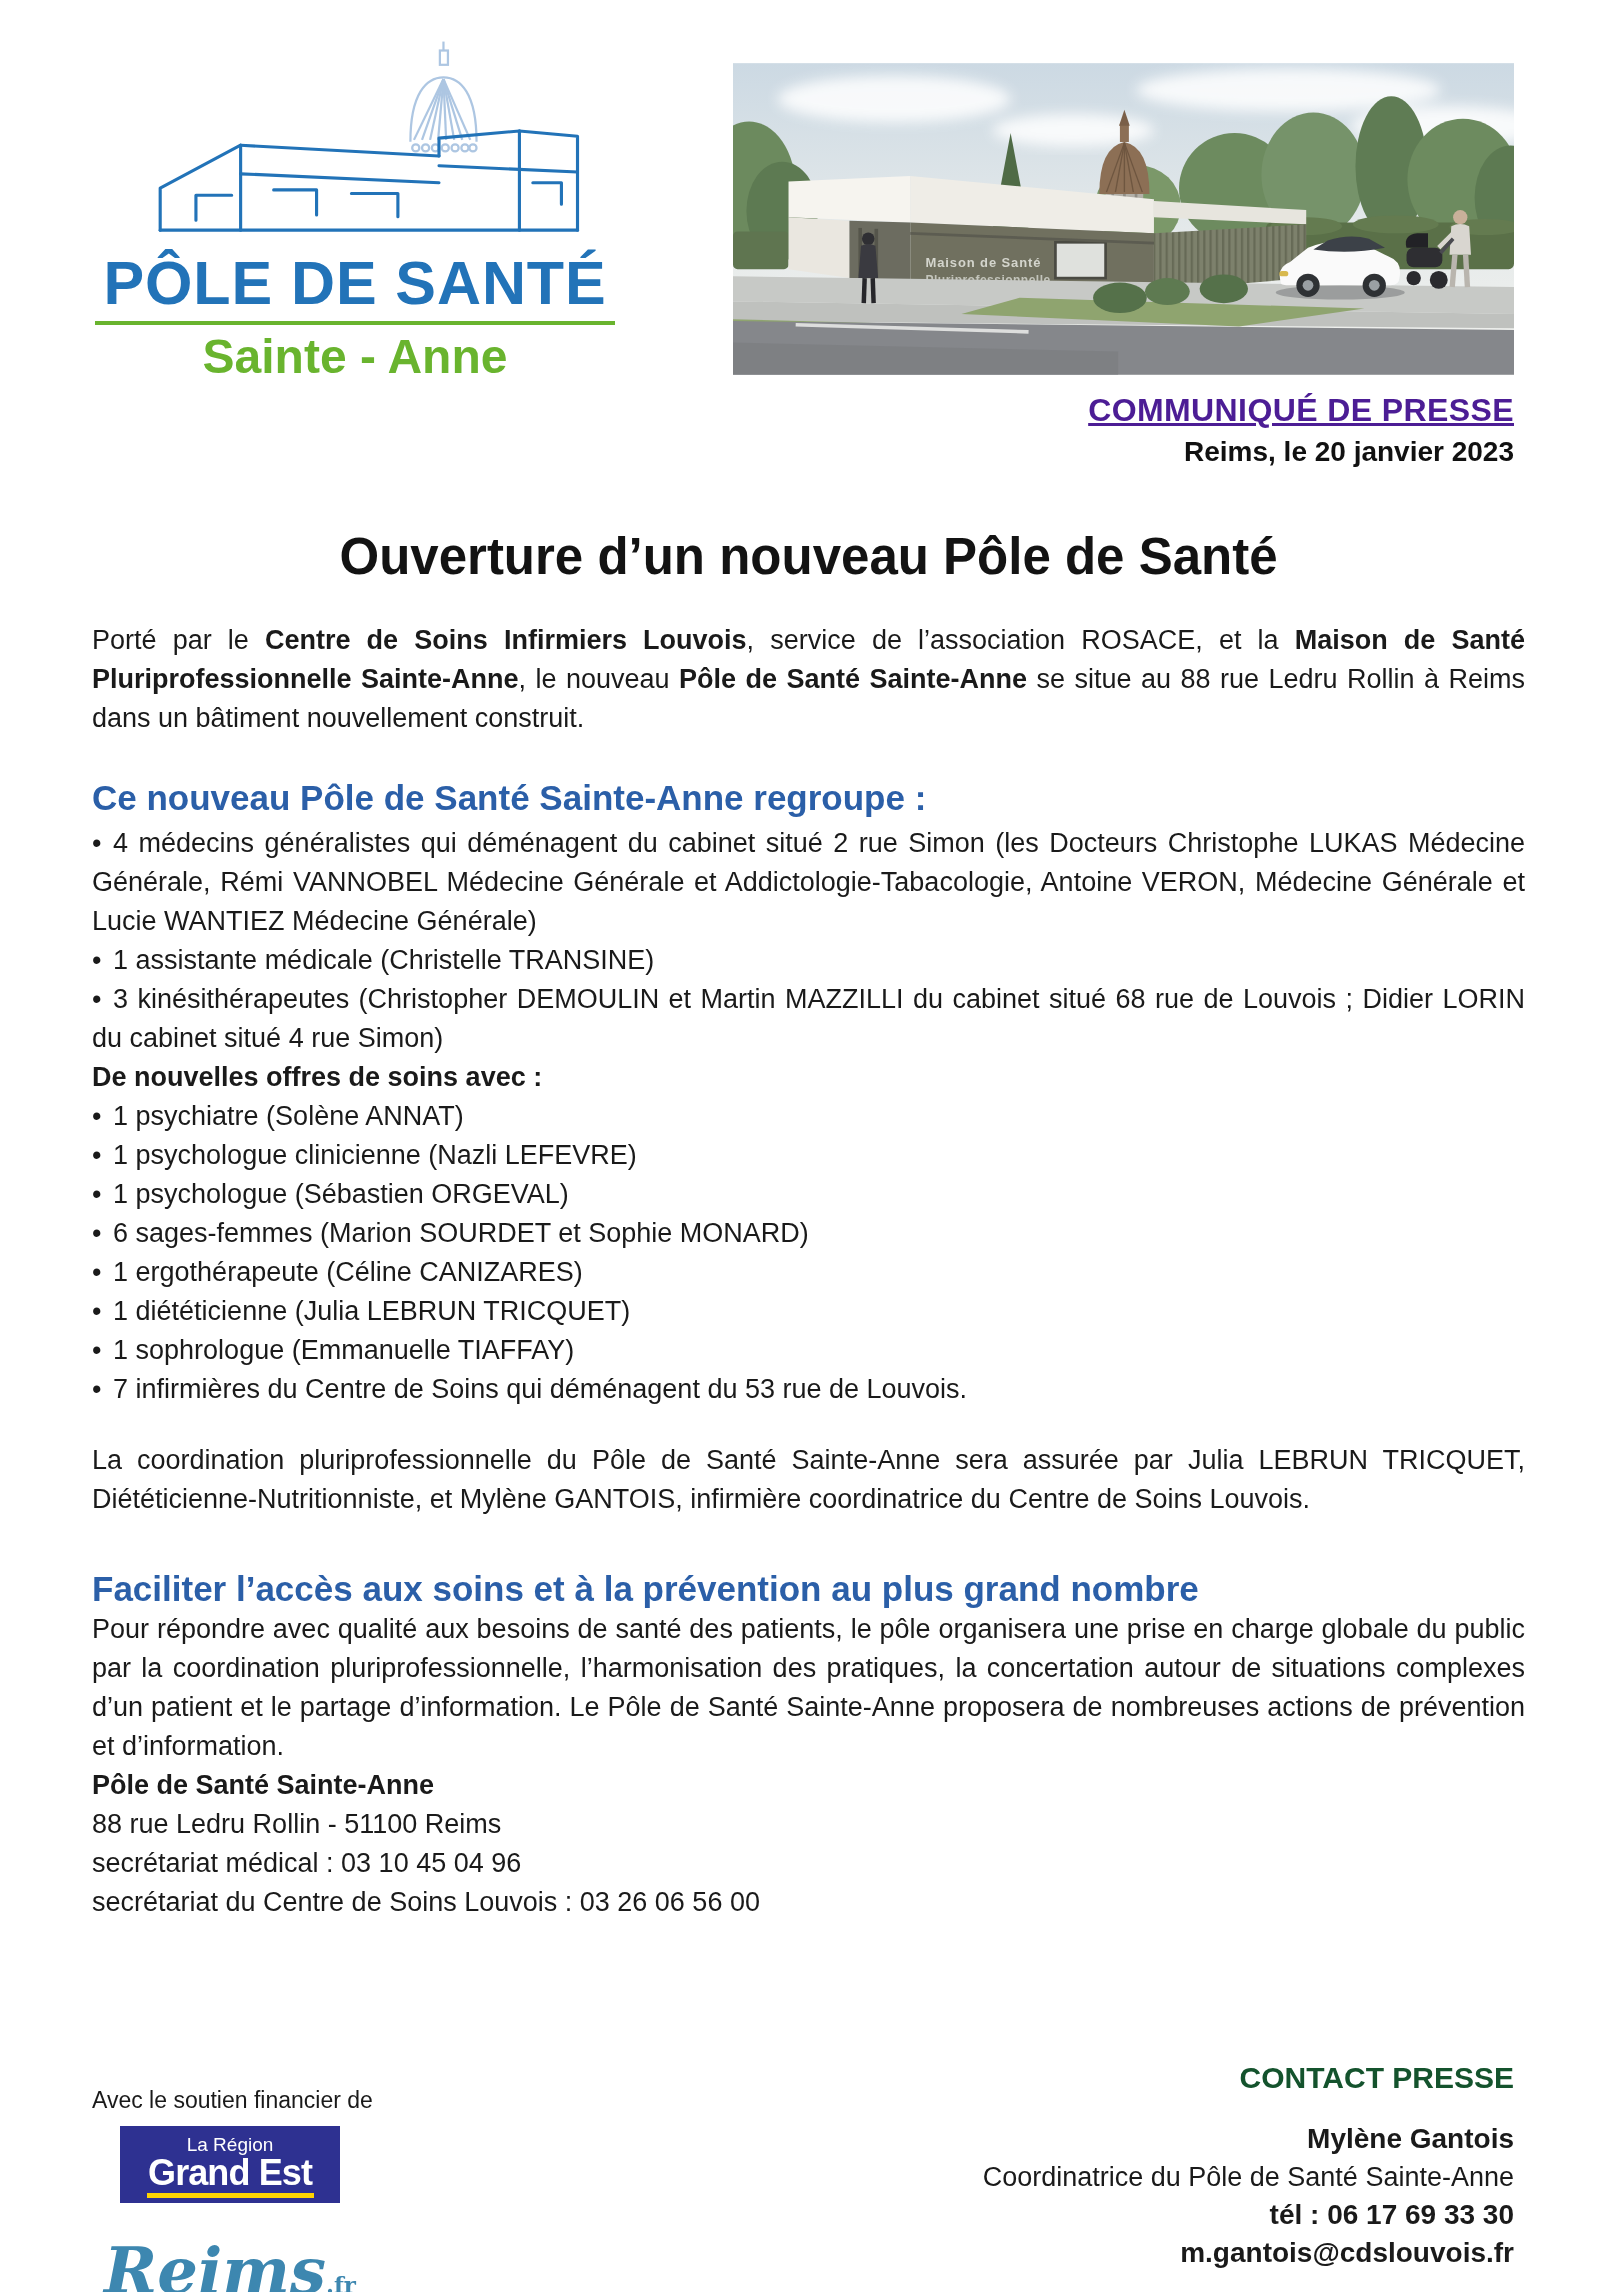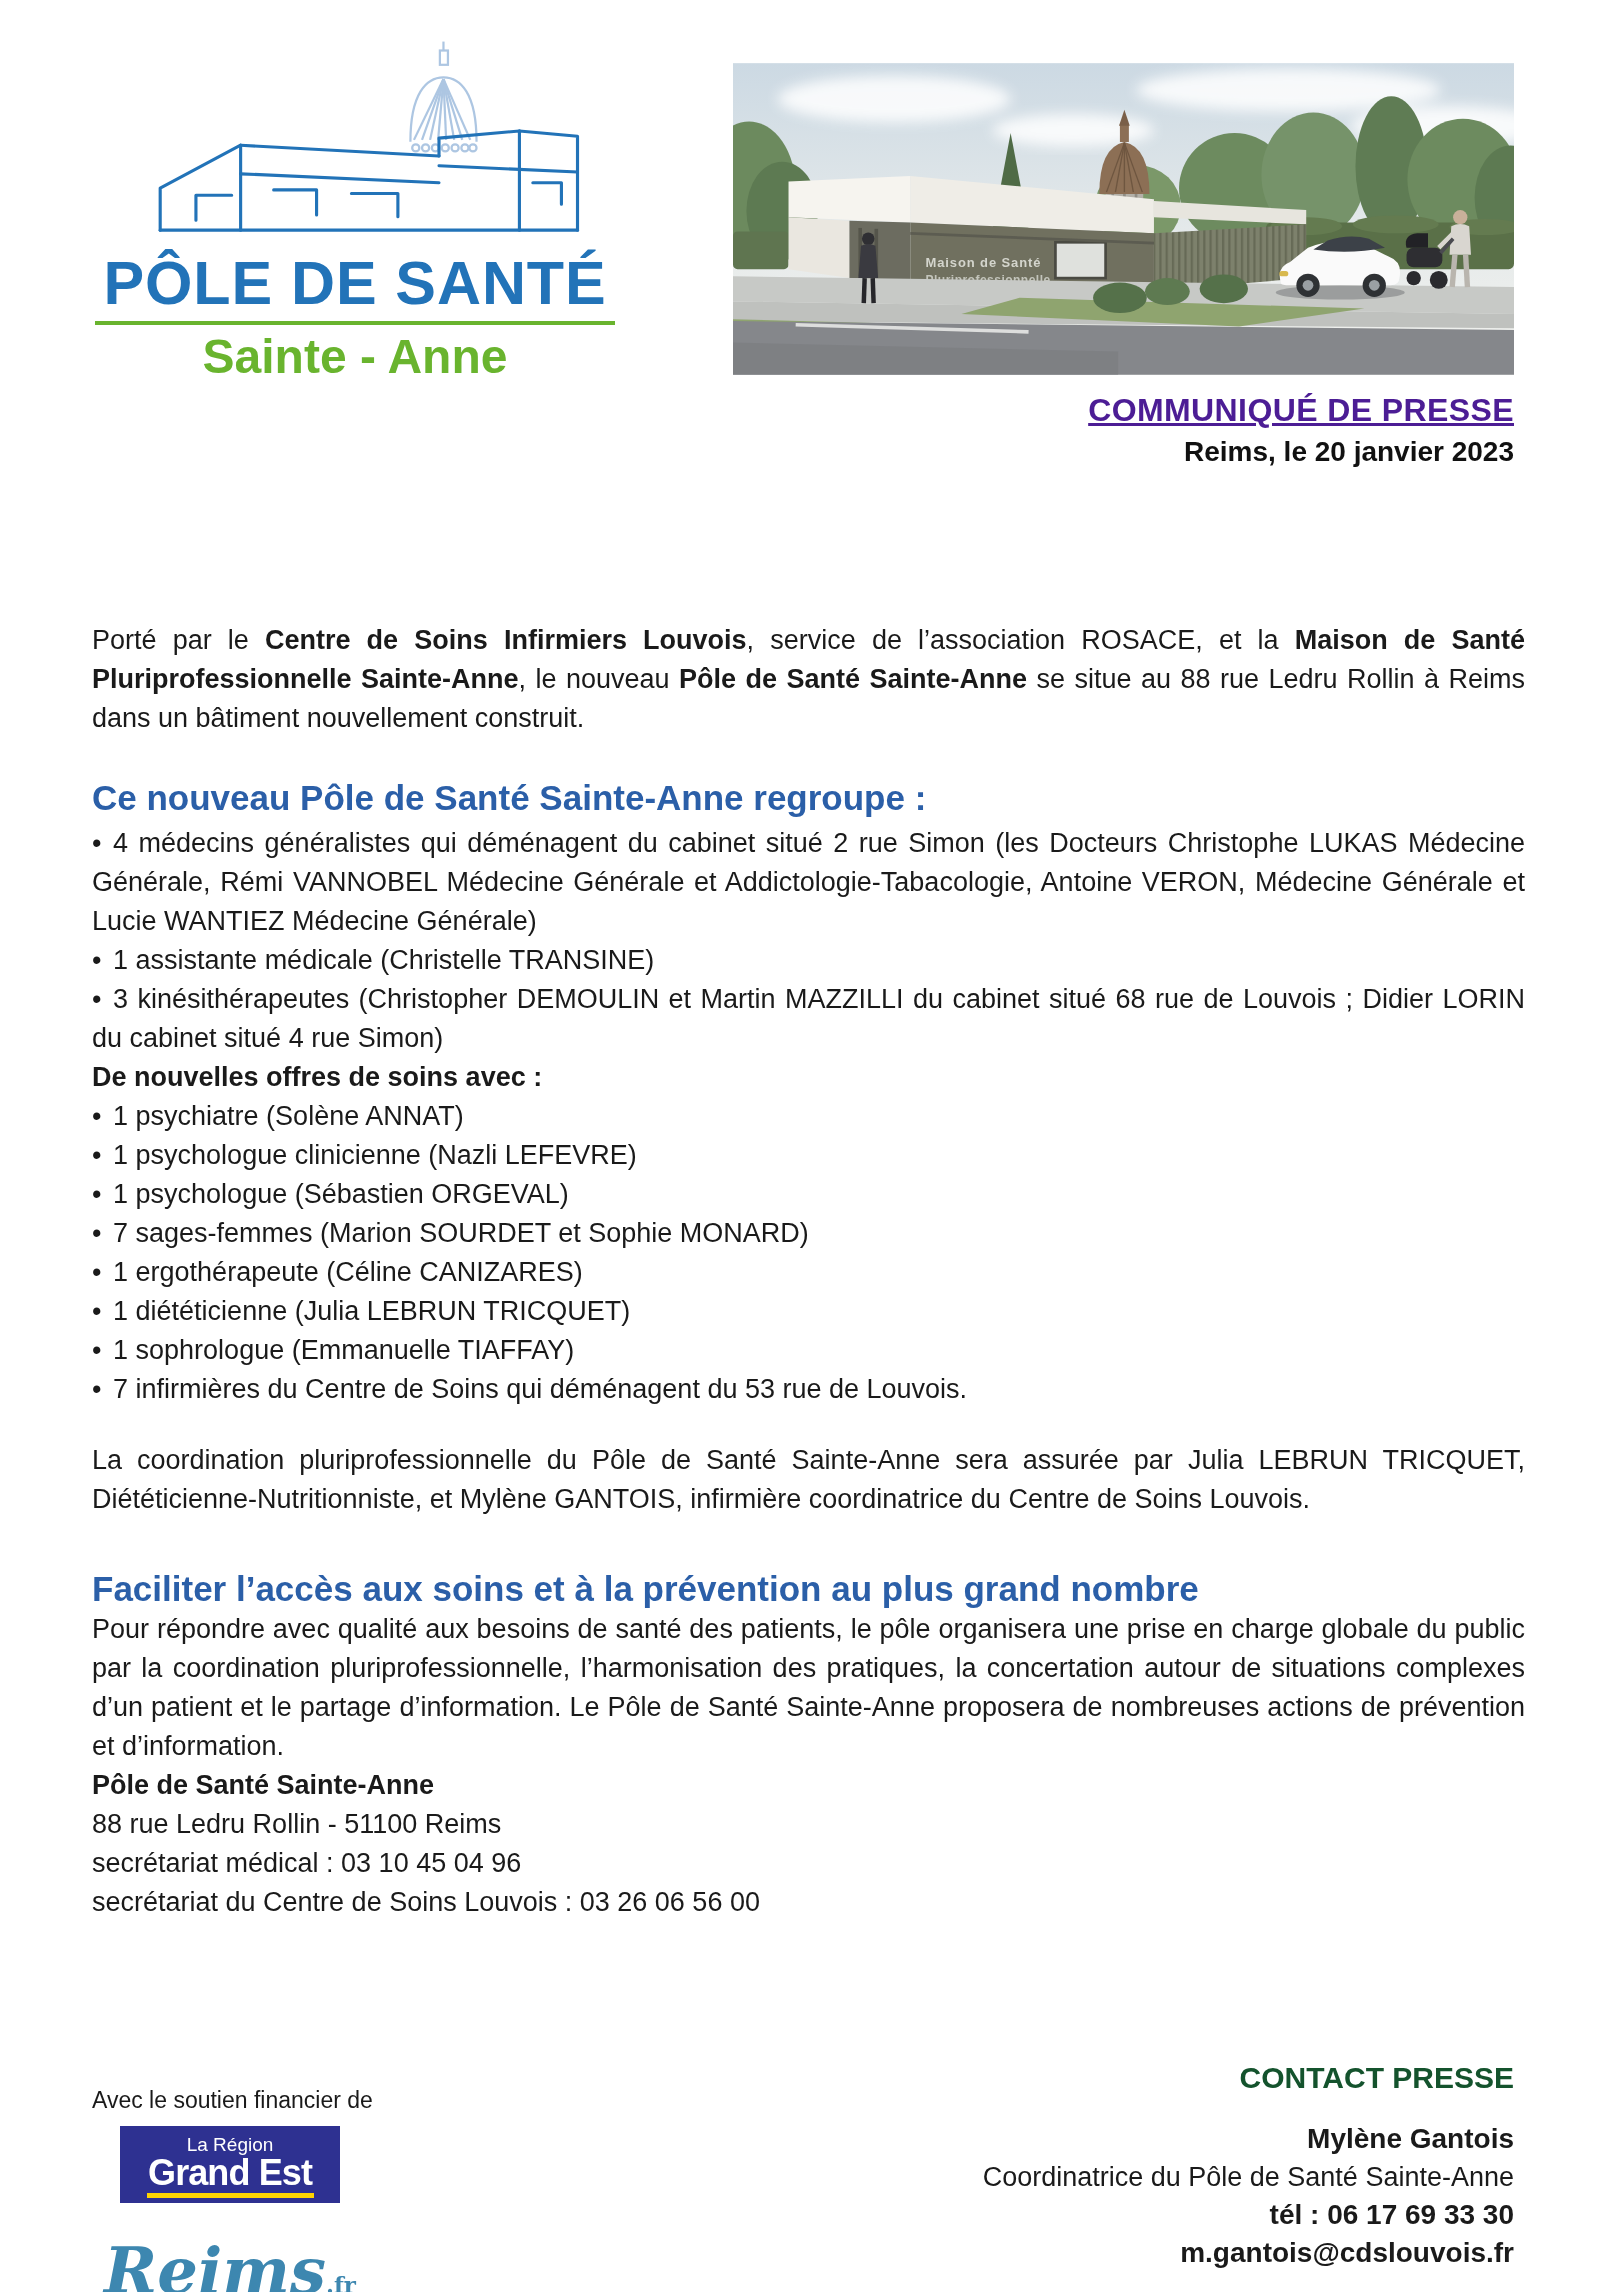--- a/index.html
+++ b/index.html
@@ -234,36 +234,36 @@
       <circle cx="788" cy="242" r="10" fill="#2a2a2e"></circle>
     </g>
   </svg>
 
   <div class="kicker">COMMUNIQUÉ DE PRESSE</div>
   <div class="dateline">Reims, le 20 janvier 2023</div>
 
   <div class="content">
 
     <h1 class="doc-title">
-      <br>
+      <span>Ouverture d’un nouveau Pôle de Santé</span><br>
     </h1>
 
     <p class="body-p intro"><span>Porté par le </span><span class="b">Centre de Soins Infirmiers Louvois</span><span>, service de l’association ROSACE, et la </span><span class="b">Maison de Santé Pluriprofessionnelle Sainte-Anne</span><span>, le nouveau </span><span class="b">Pôle de Santé Sainte-Anne</span><span> se situe au 88 rue Ledru Rollin à Reims dans un bâtiment nouvellement construit.</span></p>
 
     <h2 class="h-regroupe">Ce nouveau Pôle de Santé Sainte-Anne regroupe :</h2>
 
     <div class="list">
       <p><span class="marker">•</span><span>4 médecins généralistes qui déménagent du cabinet situé 2 rue Simon (les Docteurs Christophe LUKAS Médecine Générale, Rémi VANNOBEL Médecine Générale et Addictologie-Tabacologie,  Antoine VERON, Médecine Générale et Lucie WANTIEZ Médecine Générale)</span></p>
       <p><span class="marker">•</span><span>1 assistante médicale (Christelle TRANSINE)</span></p>
       <p><span class="marker">•</span><span>3 kinésithérapeutes (Christopher DEMOULIN et Martin MAZZILLI du cabinet situé 68 rue de Louvois ; Didier LORIN du cabinet situé 4 rue Simon)</span></p>
       <p class="subhead">De nouvelles offres de soins avec  :</p>
       <p><span class="marker">•</span><span>1 psychiatre (Solène ANNAT)</span></p>
       <p><span class="marker">•</span><span>1 psychologue clinicienne (Nazli LEFEVRE)</span></p>
       <p><span class="marker">•</span><span>1 psychologue (Sébastien ORGEVAL)</span></p>
-      <p><span class="marker">•</span><span>7 sages-femmes (Marion SOURDET et Sophie MONARD)</span></p>
+      <p><span class="marker">•</span><span>6 sages-femmes (Marion SOURDET et Sophie MONARD)</span></p>
       <p><span class="marker">•</span><span>1 ergothérapeute (Céline CANIZARES)</span></p>
       <p><span class="marker">•</span><span>1 diététicienne (Julia LEBRUN TRICQUET)</span></p>
       <p><span class="marker">•</span><span>1 sophrologue (Emmanuelle TIAFFAY)</span></p>
       <p><span class="marker">•</span><span>7 infirmières du Centre de Soins qui déménagent du 53 rue de Louvois.</span></p>
     </div>
 
     <p class="body-p coordination">La coordination pluriprofessionnelle du Pôle de Santé Sainte-Anne sera assurée par Julia LEBRUN TRICQUET, Diététicienne-Nutritionniste, et Mylène GANTOIS, infirmière coordinatrice du Centre de Soins Louvois.</p>
 
     <h2 class="h-faciliter">Faciliter l’accès aux soins et à la prévention au plus grand nombre</h2>
     <p class="body-p">Pour répondre avec qualité aux besoins de santé des patients, le pôle organisera une prise en charge globale du public par la coordination pluriprofessionnelle, l’harmonisation des pratiques, la concertation autour de situations complexes d’un patient et le partage d’information. Le Pôle de Santé Sainte-Anne proposera de nombreuses actions de prévention et d’information.</p>

